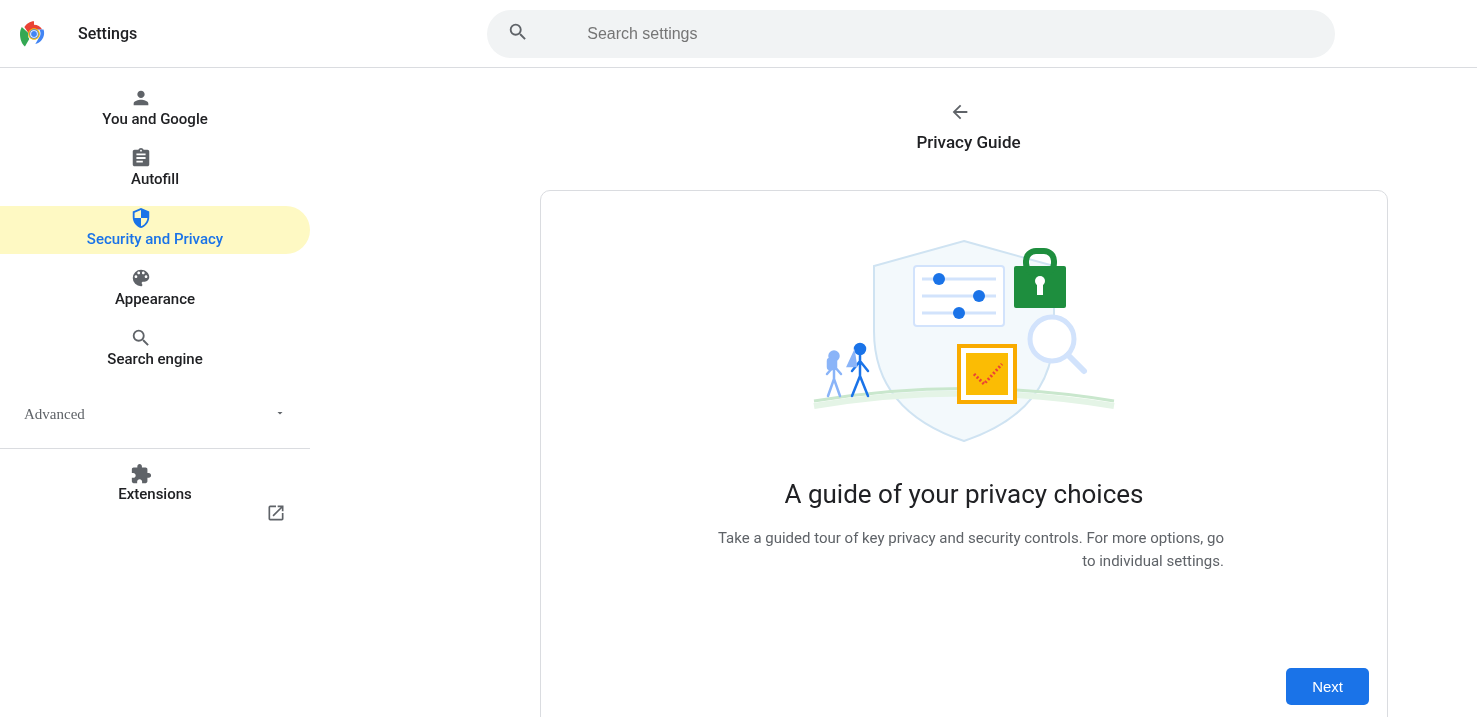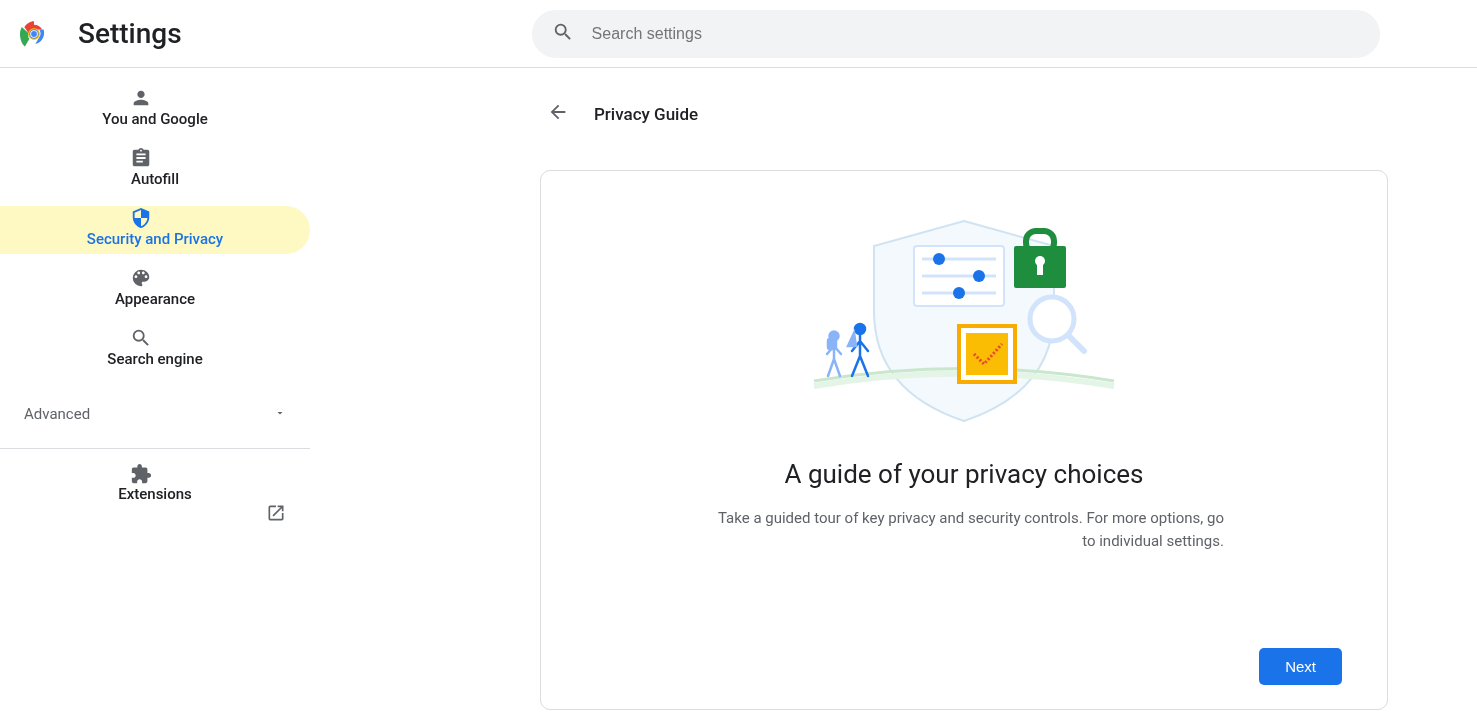--- a/index.html
+++ b/index.html
@@ -18,36 +18,37 @@
   border-bottom: 1px solid #dadce0;
   padding: 0 20px;
 }
 .chrome-logo {
   width: 28px;
   height: 28px;
   margin-right: 30px;
   position: relative;
 }
 .app-title {
-  font-size: 28px;
+  font-size: 16px;
   font-weight: 500;
   color: #202124;
   flex: 0 0 auto;
 }
 .search-wrap {
   margin-left: 350px;
   flex: 0 0 848px;
 }
 .search-box {
   display: flex;
   align-items: center;
   background: #f1f3f4;
   border-radius: 40px;
   height: 48px;
   padding: 0 20px;
+  gap: 40px;
 }
 .search-box svg { fill: #5f6368; width: 22px; height: 22px; margin-right: 18px; }
 .search-input {
   border: none;
   background: transparent;
   font-size: 16px;
   color: #5f6368;
   outline: none;
   flex: 1;
 }
@@ -90,35 +91,37 @@
 .sidebar-item .ext-icon svg { width: 20px; height: 20px; fill: #5f6368; }
 .advanced-row {
   display: flex;
   align-items: center;
   justify-content: space-between;
   padding: 0 24px;
   height: 56px;
   font-size: 15px;
   color: #5f6368;
   cursor: pointer;
+  font-family: Liberation Serif, serif;
 }
 .advanced-row svg { width: 12px; height: 12px; fill: #5f6368; }
 .divider {
   border: none;
   border-top: 1px solid #dadce0;
   margin: 6px 0 14px 0;
 }
 .main {
   flex: 1;
   padding: 28px 80px 0 230px;
 }
 .page-header {
   display: flex;
   align-items: center;
   margin-bottom: 38px;
+  flex-direction: column;
 }
 .back-btn {
   width: 36px;
   height: 36px;
   display: flex;
   align-items: center;
   justify-content: center;
   border-radius: 50%;
   cursor: pointer;
   margin-right: 18px;
@@ -156,21 +159,21 @@
 .card-desc {
   font-size: 15px;
   color: #5f6368;
   text-align: right;
   max-width: 520px;
   line-height: 1.5;
 }
 .card-footer {
   position: absolute;
   bottom: 24px;
-  right: 45px;
+  right: 18px;
 }
 .next-btn {
   background: #1a73e8;
   color: #fff;
   border: none;
   border-radius: 5px;
   font-size: 15px;
   font-weight: 500;
   padding: 10px 26px;
   cursor: pointer;

